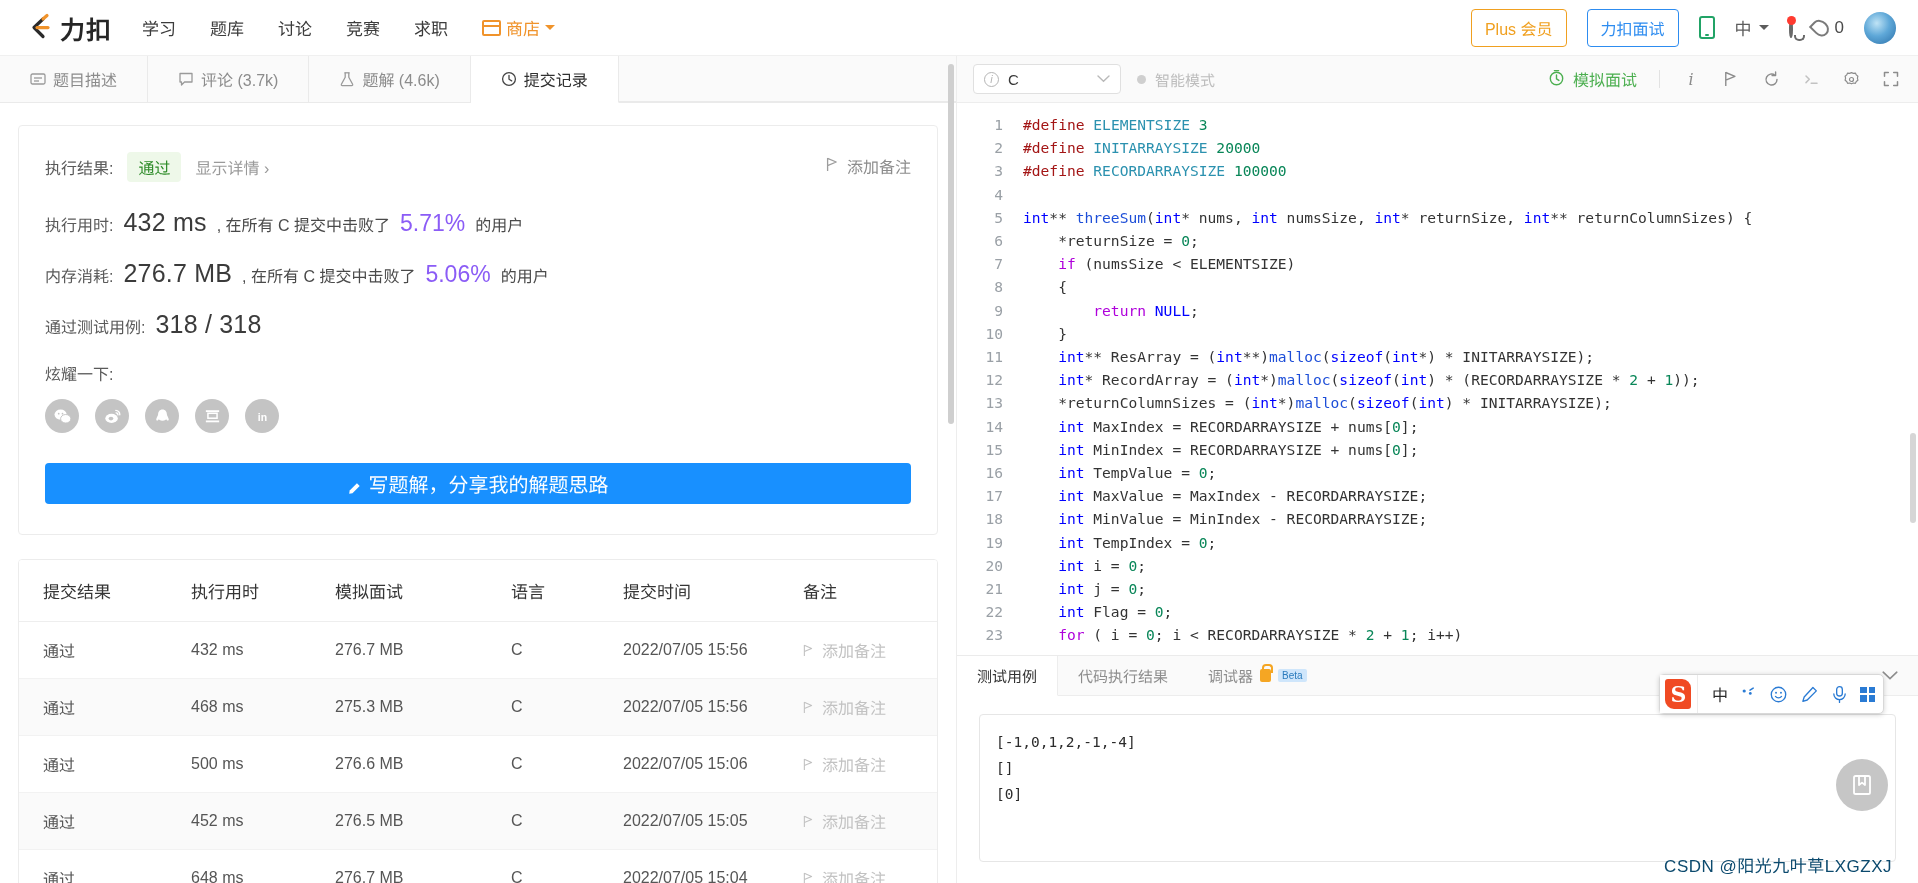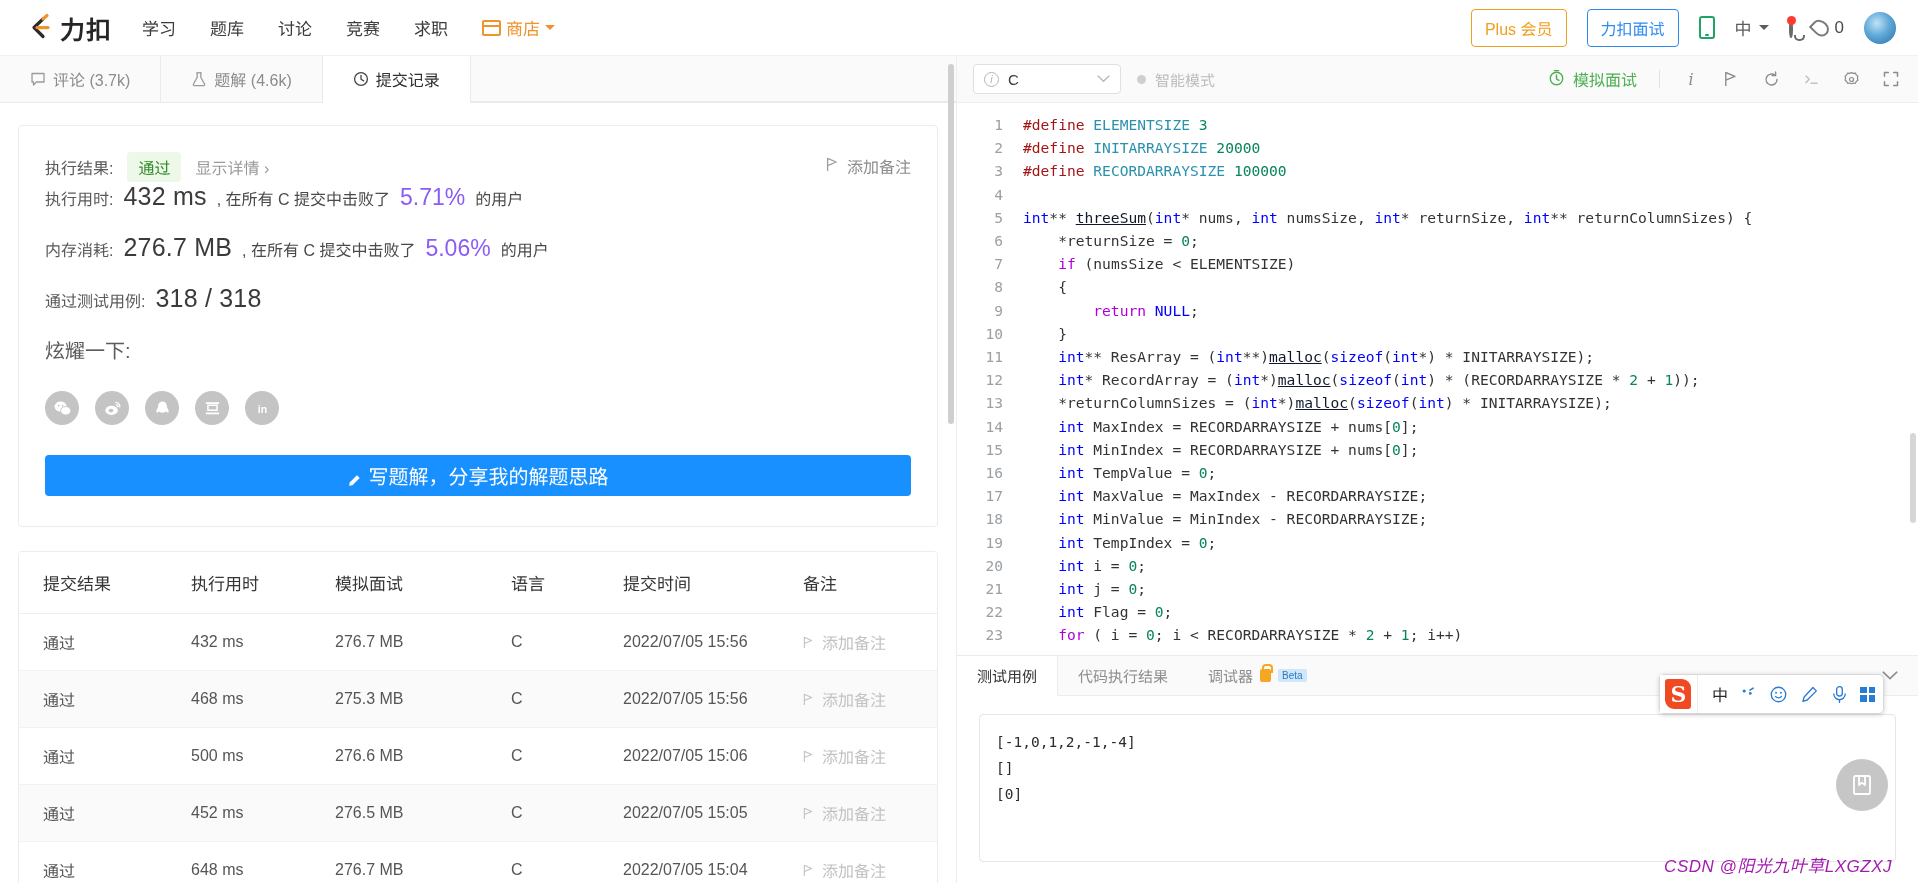--- a/index.html
+++ b/index.html
@@ -70,33 +70,33 @@
   .tab.active { background:#fff; color:#303030; border-bottom: 1px solid #fff; margin-bottom:-1px; }
   .tab-rest { flex:1; background:#fafafa; border-bottom:1px solid #eaeaea;}
   .ti { width:16px;height:16px; display:inline-block; position:relative; }
 
   
   .lp-body { height: 780px; overflow-y: auto; overflow-x:hidden; position:relative; padding: 0; }
   .card {
     margin: 22px 18px 0 18px; border:1px solid #ececec; border-radius: 4px;
     padding: 26px 26px 30px 26px; position: relative; background:#fff;
   }
-  .row-result { display:flex; align-items:center; gap:14px; font-size:16px; color:#4a4a4a; }
+  .row-result { display:flex; align-items:center; gap:14px; font-size:16px; color:#4a4a4a; margin-bottom: 26px;}
   .lbl { color:#5a5a5a; }
   .pill-pass { background:#eef8e9; color:#2f8c2a; border-radius:4px; padding:3px 11px; font-size:16px; font-weight:500;}
   .link-detail { color:#9a9a9a; font-size:16px; cursor:pointer; }
   .add-note-top {
     position:absolute; right:26px; top:28px; display:flex; align-items:center; gap:8px;
     color:#8c8c8c; font-size:16px; cursor:pointer;
   }
   .stat-row { display:flex; align-items:baseline; gap:10px; margin-bottom: 22px; font-size:16px; color:#4a4a4a;}
   .big-num { font-size:25px; color:#3b3b3b; font-weight:400; letter-spacing:.2px;}
   .pct { font-size:23px; color:#8b5cf6; }
   .small-t { font-size:16px; color:#4a4a4a;}
-  .share-label { font-size:20px; color:#5a5a5a; margin-bottom: 27px; }
+  .share-label { font-size:16px; color:#5a5a5a; margin-bottom: 14px; }
   .share-icons { display:flex; gap:16px; margin-bottom: 30px;}
   .sbtn { width:34px;height:34px;border-radius:50%;background:#c4c4c4;display:flex;align-items:center;justify-content:center;color:#6d28d9;cursor:pointer;font-size:15px;}
   .btn-write {
     width:100%; background:#1890ff; color:#fff; border:none; border-radius:4px;
     height:41px; font-size:20px; cursor:pointer; display:flex;align-items:center;justify-content:center;gap:8px;
     font-family: inherit;
   }
   .pen { display:inline-block; width:13px;height:13px; position:relative; }
 
   
@@ -142,21 +142,21 @@
     margin:0; padding: 10px 0 10px 0;
     font-family: "DejaVu Sans Mono", "Liberation Mono", monospace;
     font-size: 14.6px; line-height: 23.2px; color:#333; white-space: pre;
   }
   .cl { display:block; }
   .ln { display:inline-block; width:46px; text-align:right; color:#9aa0a6; margin-right:20px; user-select:none;}
   .k  { color: #0000ff; }      
   .pp { color: #a31515; }      
   .mac{ color: #2b91af; }      
   .num{ color: #098658; }      
-  .fn { color: #0f172a; text-decoration: underline; }      
+  .fn { color: #1d4ed8; }      
   .kw2{ color: #af00db; }
   .code-vscroll { position:absolute; right:2px; top:330px; width:6px; height:90px; background:#d6d6d6; border-radius:3px;}
 
   
   .console { height: 228px; border-top:1px solid #ebebeb; background:#fff; position:relative; }
   .console-tabs { height:40px; display:flex; align-items:stretch; background:#fafafa; border-bottom:1px solid #ededed; }
   .ctab { display:flex;align-items:center; padding: 0 20px; font-size:15px; color:#8d8d8d; cursor:pointer; gap:7px; white-space:nowrap;}
   .ctab.active { background:#fff; color:#333; border-right:1px solid #ededed; border-left:1px solid #ededed; border-bottom:1px solid #fff; margin-bottom:-1px;}
   .ctab:first-child.active { border-left:none; }
   .lock-ico { width:11px;height:13px;background:#f5a623;border-radius:2px;position:relative;display:inline-block;}
@@ -179,21 +179,21 @@
   .sogou-s { width:26px;height:30px;background:#f04a23; color:#fff; font-weight:bold; font-size:22px;
     display:flex;align-items:center;justify-content:center; border-radius:3px 9px 3px 9px; font-family:"DejaVu Serif",serif;}
   .ime-item { color:#2a2a2a; font-size:16px; cursor:pointer; display:flex;align-items:center;}
   .ime-blue { color:#2a7bd4; }
   .ime-sq { width:15px;height:15px; display:grid; grid-template-columns:1fr 1fr; grid-gap:2px; }
   .ime-sq i { background:#2a7bd4; display:block; }
   .float-book {
     position:absolute; right:30px; bottom:72px; width:52px;height:52px;border-radius:50%;
     background:#c6c6c6; display:flex;align-items:center;justify-content:center; cursor:pointer;
   }
-  .watermark { position:absolute; right:26px; bottom:6px; color:#a21caf; font-size:17px; letter-spacing:.5px;font-style:italic;}
+  .watermark { position:absolute; right:26px; bottom:6px; color:#0c4a6e; font-size:17px; letter-spacing:.5px;}
 </style>
 </head>
 <body>
 
 <div class="app">
 
   <div class="topnav">
     <div class="brand">
       <span class="brand-mark">
         <svg width="30" height="30" viewBox="0 0 30 30">
@@ -235,20 +235,30 @@
       </span>
       <span class="avatar"></span>
     </div>
   </div>
 
   <div class="split">
 
     <div class="left-pane">
 
       <div class="tabbar">
+        <div class="tab">
+          <span class="ti">
+            <svg width="16" height="16" viewBox="0 0 16 16">
+                <rect x="1" y="3" width="14" height="10" rx="1.5" fill="none" stroke="#9a9a9a" stroke-width="1.3"></rect>
+                <line x1="4" y1="7" x2="12" y2="7" stroke="#9a9a9a" stroke-width="1.3"></line>
+                <line x1="4" y1="10" x2="9" y2="10" stroke="#9a9a9a" stroke-width="1.3"></line>
+              </svg>
+          </span>
+          <span>题目描述</span>
+        </div>
         <div class="tab">
           <span class="ti">
             <svg width="16" height="16" viewBox="0 0 16 16">
                 <path d="M2 2.5h12v8.5H6.5L3.5 14v-3H2z" fill="none" stroke="#9a9a9a" stroke-width="1.3" stroke-linejoin="round"></path>
               </svg>
           </span>
           <span>评论 (3.7k)</span>
         </div>
         <div class="tab">
           <span class="ti">

